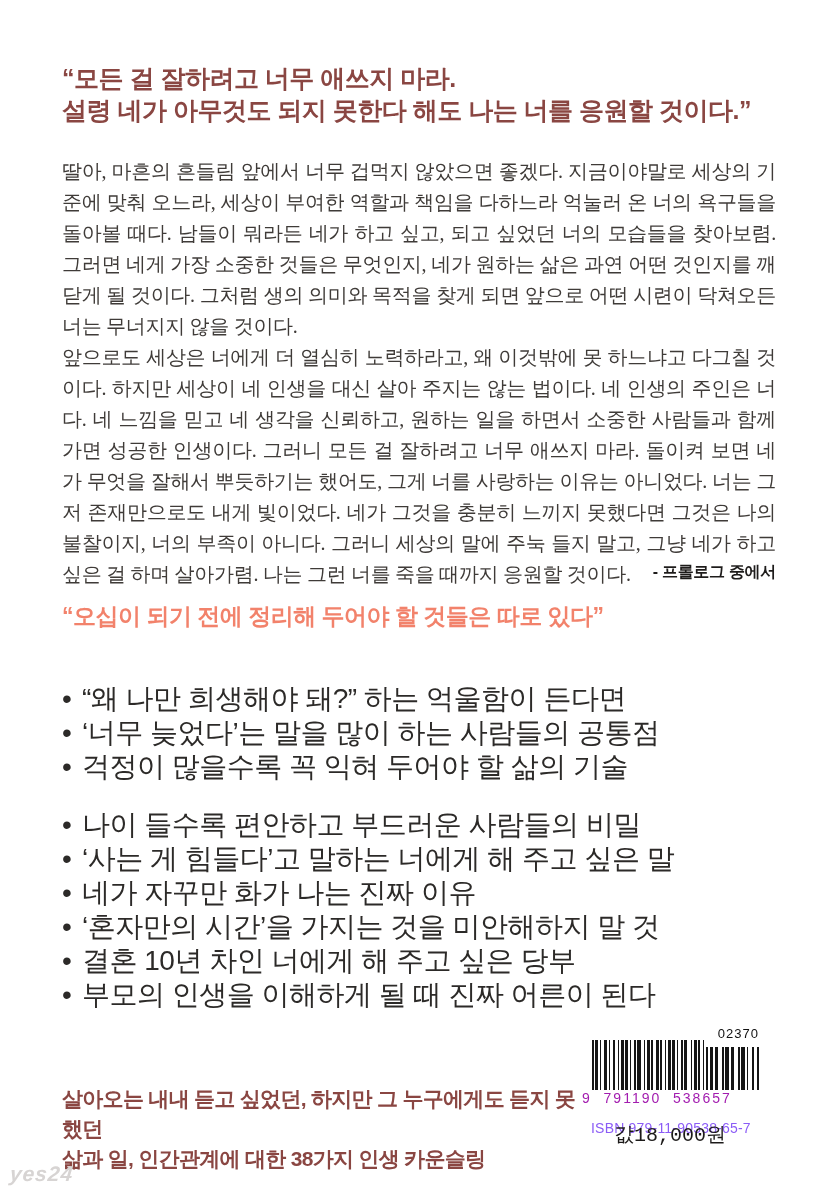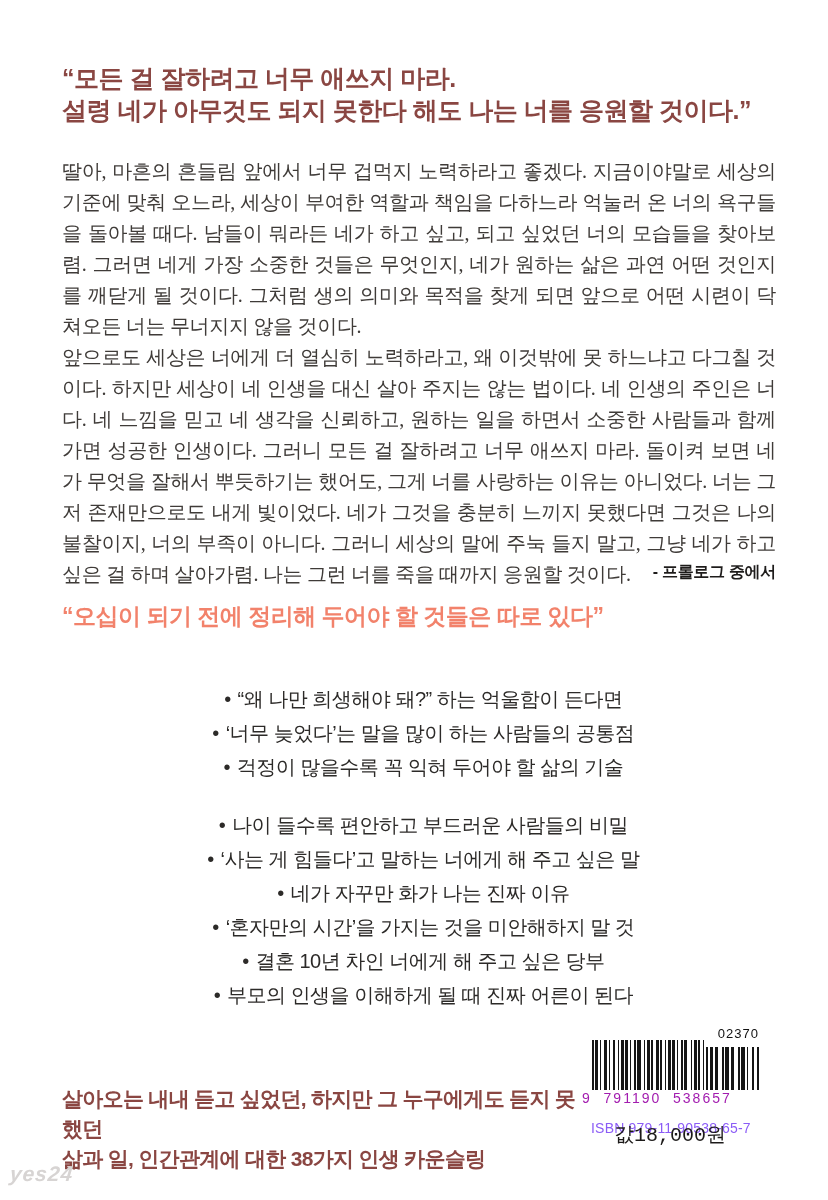--- a/index.html
+++ b/index.html
@@ -38,21 +38,21 @@
     color:#f2826b; letter-spacing:-0.5px;
   }
   .toc-subheading {
     position:absolute; left:62px; top:641px; width:716px;
     font-weight:bold; font-size:19px; color:#f2826b; letter-spacing:-0.5px;
   }
   .bullet-list { position:absolute; left:62px; width:716px; margin:0; padding:0; list-style:none; }
   .bullet-list.group1 { top:682px; }
   .bullet-list.group2 { top:808px; }
   .bullet-list li {
-    font-size:20px; line-height:34px; color:#2c2a28; letter-spacing:-0.5px;text-align:center;
+    font-size:28px; line-height:34px; color:#2c2a28; letter-spacing:-0.5px;
   }
   .bullet-list .dot { display:inline-block; width:20px; color:#2c2a28; }
 
   
   .tagline {
     position:absolute; left:62px; top:1084px; width:520px;
     font-weight:bold; font-size:21px; line-height:30px;
     color:#8a4642; letter-spacing:-0.7px;
   }
 
@@ -91,21 +91,21 @@
 <body>
 
 <div class="page">
 
   <section class="quote-block">
     <div class="quote-line">“모든 걸 잘하려고 너무 애쓰지 마라.</div>
     <div class="quote-line">설령 네가 아무것도 되지 못한다 해도 나는 너를 응원할 것이다.”</div>
   </section>
 
   <section class="prologue">
-    <p>딸아, 마흔의 흔들림 앞에서 너무 겁먹지 노력하라고 좋겠다. 지금이야말로 세상의 기준에 맞춰 오느라, 세상이 부여한 역할과 책임을 다하느라 억눌러 온 너의 욕구들을 돌아볼 때다. 남들이 뭐라든 네가 하고 싶고, 되고 싶었던 너의 모습들을 찾아보렴. 그러면 네게 가장 소중한 것들은 무엇인지, 네가 원하는 삶은 과연 어떤 것인지를 깨닫게 될 것이다. 그처럼 생의 의미와 목적을 찾게 되면 앞으로 어떤 시련이 닥쳐오든 너는 무너지지 않을 것이다.</p>
+    <p>딸아, 마흔의 흔들림 앞에서 너무 겁먹지 않았으면 좋겠다. 지금이야말로 세상의 기준에 맞춰 오느라, 세상이 부여한 역할과 책임을 다하느라 억눌러 온 너의 욕구들을 돌아볼 때다. 남들이 뭐라든 네가 하고 싶고, 되고 싶었던 너의 모습들을 찾아보렴. 그러면 네게 가장 소중한 것들은 무엇인지, 네가 원하는 삶은 과연 어떤 것인지를 깨닫게 될 것이다. 그처럼 생의 의미와 목적을 찾게 되면 앞으로 어떤 시련이 닥쳐오든 너는 무너지지 않을 것이다.</p>
     <p>앞으로도 세상은 너에게 더 열심히 노력하라고, 왜 이것밖에 못 하느냐고 다그칠 것이다. 하지만 세상이 네 인생을 대신 살아 주지는 않는 법이다. 네 인생의 주인은 너다. 네 느낌을 믿고 네 생각을 신뢰하고, 원하는 일을 하면서 소중한 사람들과 함께 가면 성공한 인생이다. 그러니 모든 걸 잘하려고 너무 애쓰지 마라. 돌이켜 보면 네가 무엇을 잘해서 뿌듯하기는 했어도, 그게 너를 사랑하는 이유는 아니었다. 너는 그저 존재만으로도 내게 빛이었다. 네가 그것을 충분히 느끼지 못했다면 그것은 나의 불찰이지, 너의 부족이 아니다. 그러니 세상의 말에 주눅 들지 말고, 그냥 네가 하고 싶은 걸 하며 살아가렴. 나는 그런 너를 죽을 때까지 응원할 것이다.</p>
     <span class="attribution">- 프롤로그 중에서</span>
   </section>
 
   <h2 class="toc-heading" style="margin:0;">“오십이 되기 전에 정리해 두어야 할 것들은 따로 있다”</h2>
 
   <ul class="bullet-list group1">
 
       <li><span class="dot">•</span><span>“왜 나만 희생해야 돼?” 하는 억울함이 든다면</span></li>
 

